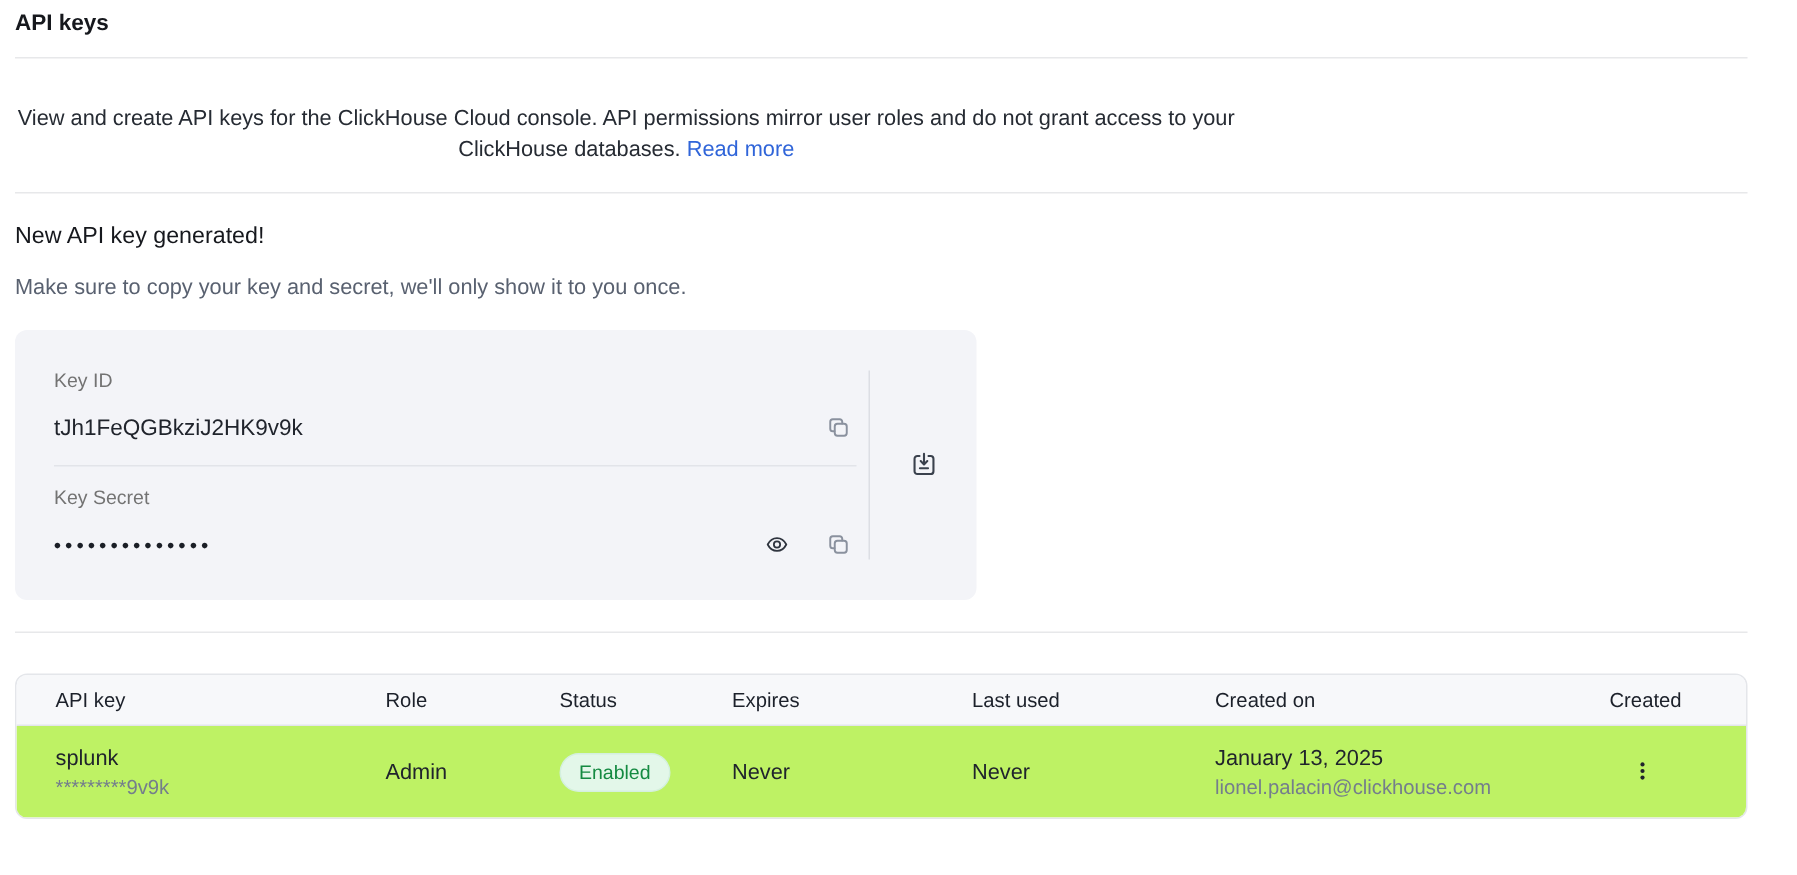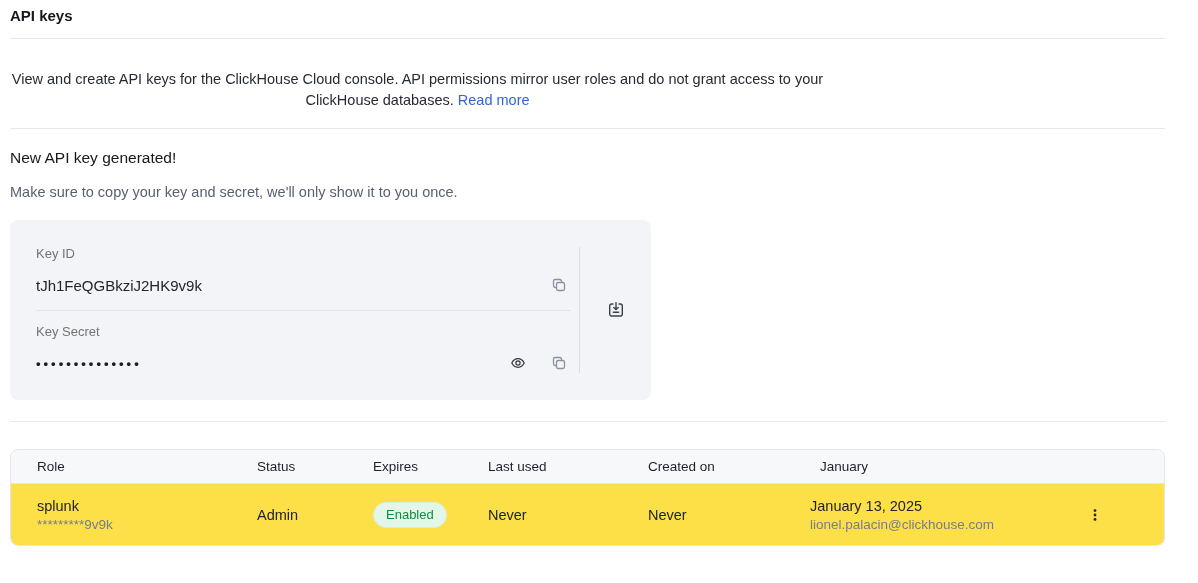--- a/index.html
+++ b/index.html
@@ -72,21 +72,21 @@
   }
   .tr {
     display: grid;
     grid-template-columns: 246px 116px 115px 160px 162px 253px 1fr;
     align-items: center;
   }
   .thead {
     background: #f7f8fa; border-bottom: 1px solid #e4e6ea; height: 34px;
   }
   .thead .td { font-size: 13.5px; font-weight: 500; color: #1c212a; }
-  .tbody-row { height: 61px; background: #fde047; }
+  .tbody-row { height: 61px; background: #bef264; }
   .td { padding-left: 0; }
   .td:first-child { padding-left: 26px; }
   .td-actions { padding-left: 10px; }
   .cell-main { font-size: 14.5px; color: #20242c; line-height: 20px; }
   .cell-sub { font-size: 13.5px; color: #747e8c; line-height: 18px; }
   .badge-enabled {
     display: inline-block; background: #e3f7e9; color: #148a41;
     border: 1px solid #d4f0de; font-size: 13px; line-height: 16px;
     padding: 4px 12px; border-radius: 999px;
   }
@@ -174,26 +174,27 @@
           </span>
         </button>
       </div>
     </div>
   </section>
 
   <div class="divider divider-3"></div>
 
   <div class="table">
     <div class="tr thead">
+      <div class="td">API key</div>
       <div class="td">Role</div>
       <div class="td">Status</div>
       <div class="td">Expires</div>
       <div class="td">Last used</div>
       <div class="td">Created on</div>
-      <div class="td td-actions">January</div>
+      <div class="td td-actions">Created</div>
     </div>
 
     <div class="tr tbody-row">
       <div class="td">
         <div class="cell-main">splunk</div>
         <div class="cell-sub">*********9v9k</div>
       </div>
       <div class="td cell-main">Admin</div>
       <div class="td">
         <span class="badge-enabled">Enabled</span>

